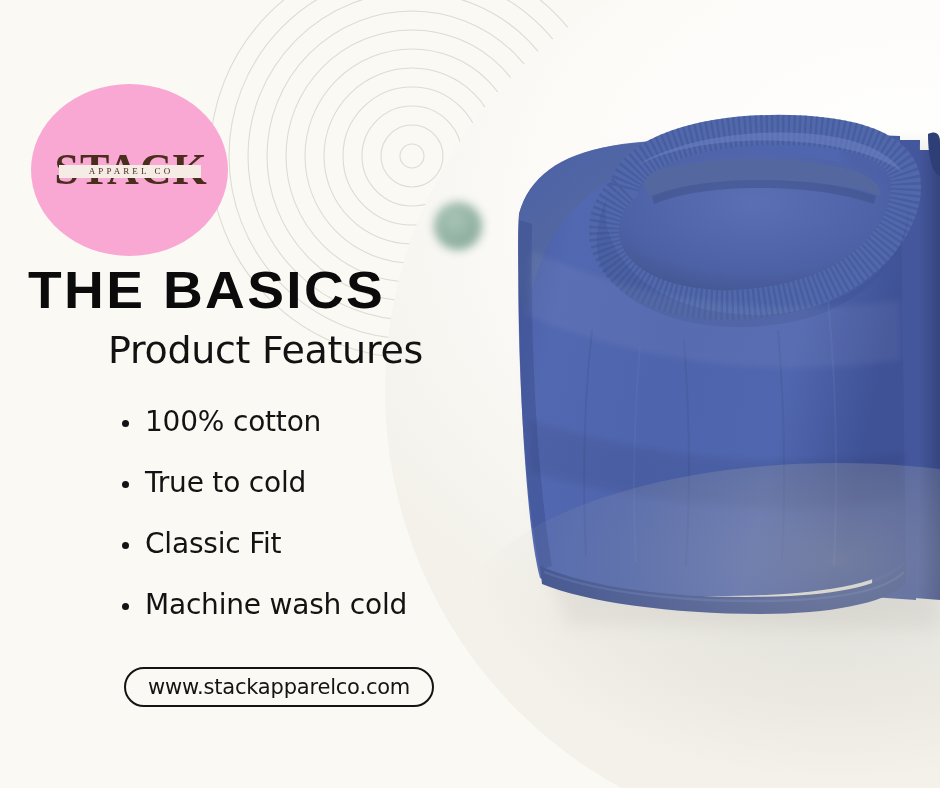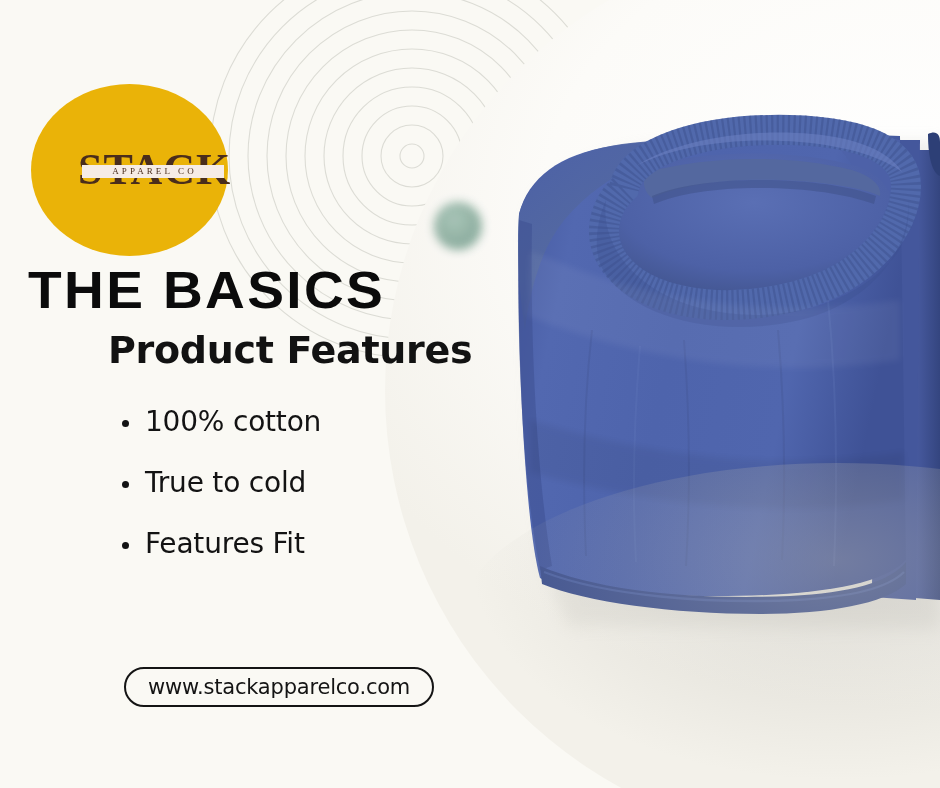--- a/index.html
+++ b/index.html
@@ -64,24 +64,24 @@
   }
 
   
   .logo-badge {
     position: absolute;
     left: 31px;
     top: 84px;
     width: 197px;
     height: 172px;
     border-radius: 50%;
-    background: #eab308;
+    background: #f9a8d4;
     display: flex;
     align-items: center;
-    justify-content: flex-end;
+    justify-content: center;
   }
   .logo-lockup {
     position: relative;
     width: 150px;
     height: 54px;
   }
   .logo-word {
     position: absolute;
     left: 0; top: 0;
     width: 150px;
@@ -131,21 +131,21 @@
     transform-origin: left center;
     white-space: nowrap;
   }
 
   .subhead {
     position: absolute;
     left: 108px;
     top: 327px;
     margin: 0;
     font-family: "DejaVu Sans", sans-serif;
-    font-weight: 700;
+    font-weight: 400;
     font-size: 38px;
     line-height: 46px;
     letter-spacing: -0.3px;
     color: #121212;
     white-space: nowrap;
   }
 
   .features {
     position: absolute;
     left: 116px;
@@ -366,20 +366,21 @@
     </div>
   </div>
 
   <h1 class="headline">THE BASICS</h1>
 
   <h2 class="subhead">Product Features</h2>
 
   <ul class="features">
     <li class="feature-item">100% cotton</li>
     <li class="feature-item">True to cold</li>
-    <li class="feature-item">Features Fit</li>
+    <li class="feature-item">Classic Fit</li>
+    <li class="feature-item">Machine wash cold</li>
   </ul>
 
   <div class="url-pill">
     <span class="url-pill-text">www.stackapparelco.com</span>
   </div>
 
 </div>
 
 </body></html>

